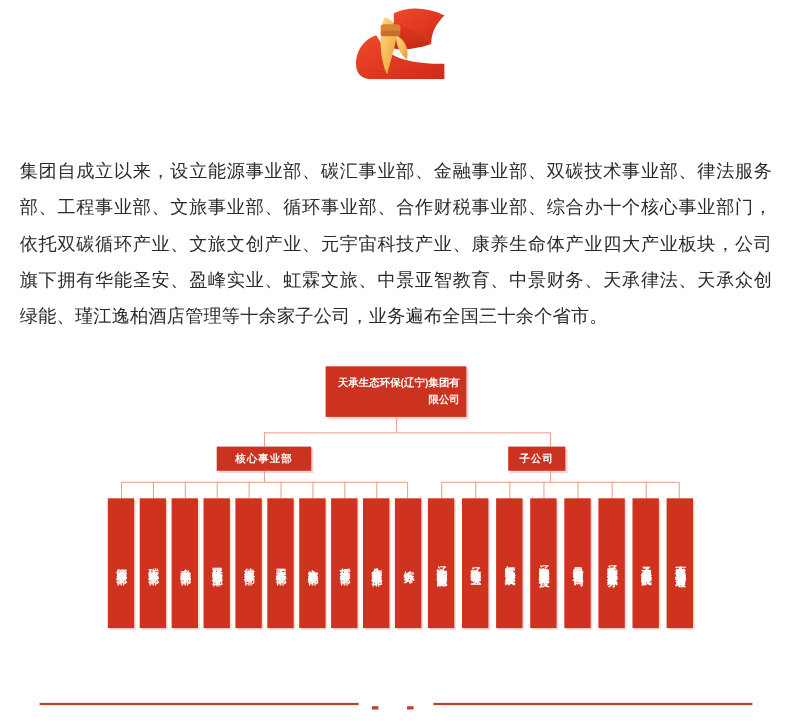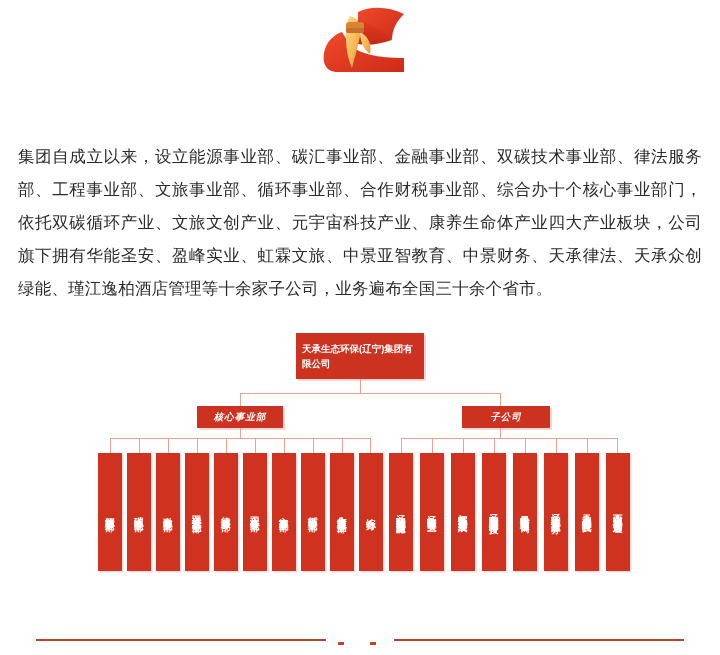--- a/index.html
+++ b/index.html
@@ -62,21 +62,21 @@
     margin-top: 28px;
     height: 250px;
   }
   .node {
     position: absolute;
     background: #cf3320;
     color: #ffffff;
     display: flex;
     align-items: center;
     justify-content: center;
-    text-align: left;
+    text-align: right;
     box-sizing: border-box;
   }
   .node-root {
     left: 296px;
     top: 0px;
     width: 128px;
     height: 46px;
     font-size: 9.5px;
     line-height: 15px;
     font-weight: bold;
@@ -85,24 +85,23 @@
     box-shadow: 2px 2px 0 rgba(200,55,35,0.20);
   }
   .node-branch {
     top: 73px;
     height: 22px;
     font-size: 9.5px;
     font-weight: bold;
     letter-spacing: 1px;
     background: #cb3220;
     box-shadow: 2px 2px 0 rgba(200,55,35,0.20);
-    font-style: italic;
   }
   .node-branch.left  { left: 197px; width: 86px; }
-  .node-branch.right { left: 462px; width: 88px; }
+  .node-branch.right { left: 462px; width: 52px; }
 
   .leaf {
     position: absolute;
     top: 120px;
     width: 24px;
     height: 118px;
     background: #cf3320;
     color: #ffffff;
     font-size: 9.5px;
     line-height: 11.5px;

